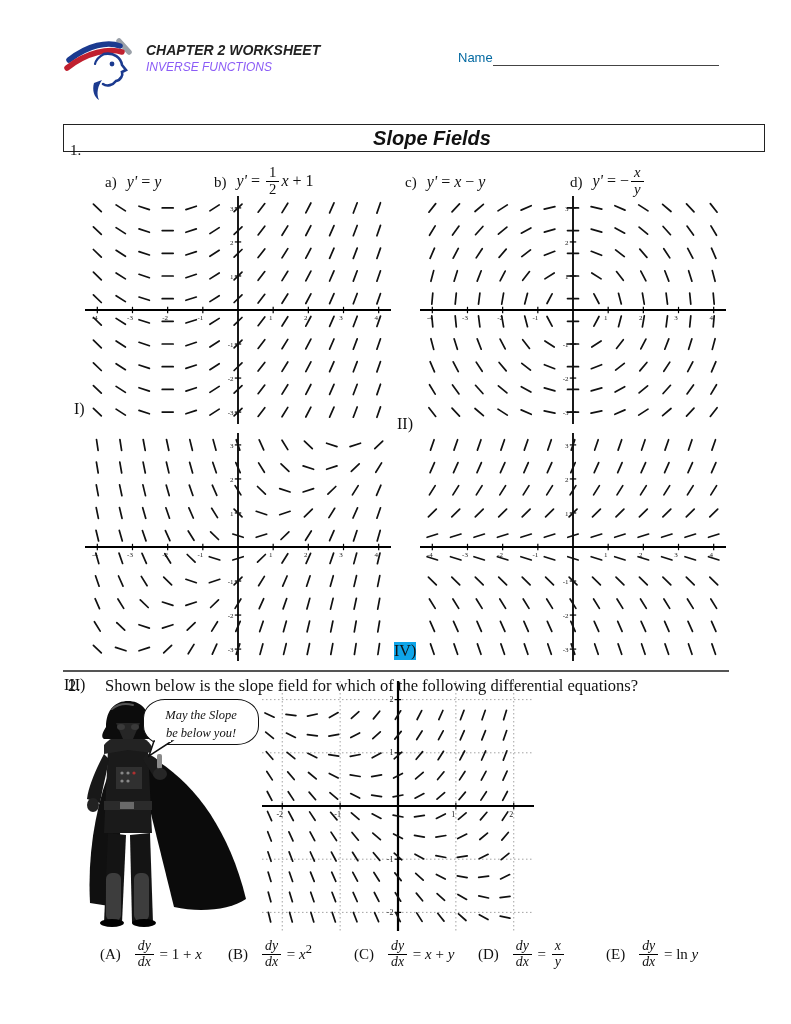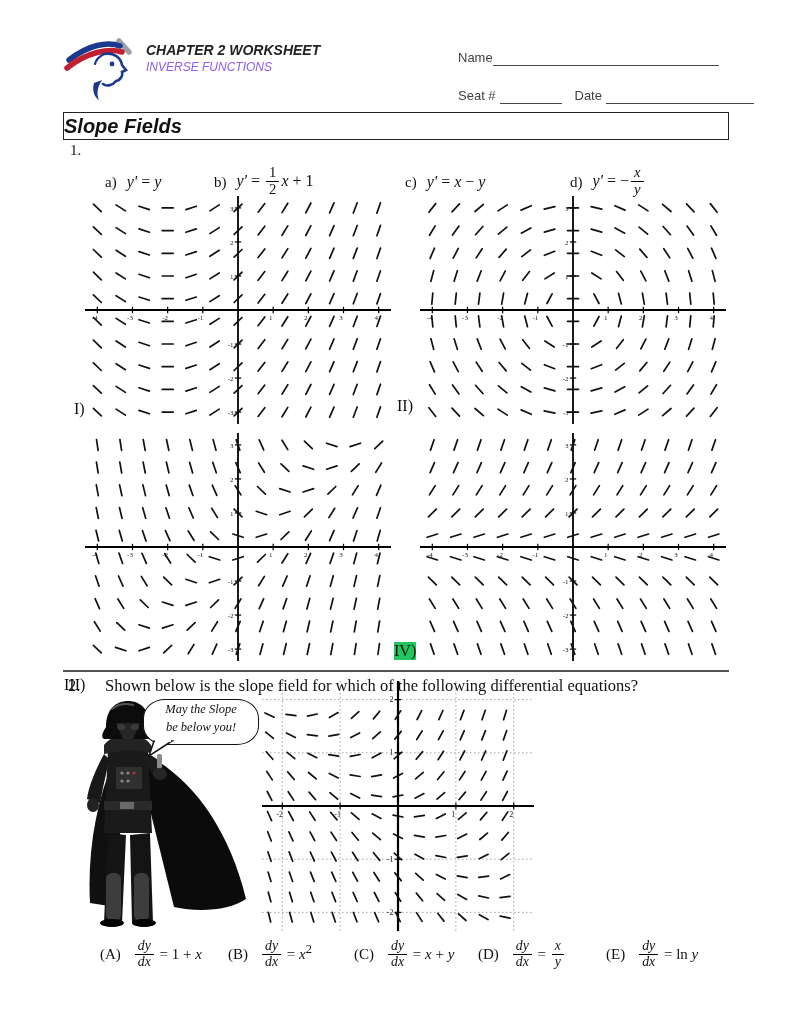--- a/index.html
+++ b/index.html
@@ -7,46 +7,46 @@
         font-family:"Liberation Sans",sans-serif;color:#111;overflow:hidden;}
   .abs{position:absolute;}
   .serif{font-family:"Liberation Serif",serif;}
   .it{font-style:italic;}
 
   
   .course-title{font-size:23px;font-weight:bold;color:#1a1a1a;}
   .sub1{font-size:14px;font-weight:bold;font-style:italic;color:#222;margin-top:2px;}
   .sub2{font-size:12px;font-style:italic;color:#8b5cf6;margin-top:2px;}
   .blankline{display:inline-block;border-bottom:1px solid #444;height:14px;vertical-align:bottom;}
-  .hdr-label{font-size:13px;color:#404040;}
+  .hdr-label{font-size:13px;color:#0369a1;}
 
   
-  .title-box{left:63px;top:112px;width:664px;height:26px;border:1.5px solid #222;
-             line-height:26px;font-size:20px;font-weight:bold;font-style:italic;}
+  .title-box{left:63px;top:124px;width:664px;height:26px;border:1.5px solid #222;
+             text-align:center;line-height:26px;font-size:20px;font-weight:bold;font-style:italic;padding-left:36px;}
 
   .q-number{font-size:15px;}
   .q1-prompt{font-size:15px;font-weight:bold;}
   .q2-prompt{font-size:16.5px;text-align:center;}
 
   
   .math{font-family:"Liberation Serif",serif;font-size:16px;white-space:nowrap;}
   .math .frac{display:inline-block;vertical-align:middle;text-align:center;
               font-size:0.92em;line-height:1.08;margin:0 2px;position:relative;top:-1px;}
   .math .frac .fn{display:block;border-bottom:1px solid #000;padding:0 3px;}
   .math .frac .fd{display:block;padding:0 3px;}
   .eq-label{font-family:"Liberation Serif",serif;font-size:15px;margin-right:10px;font-style:normal;}
 
   .corner-label{font-family:"Liberation Serif",serif;font-size:16px;color:#111;}
 
   .divider{left:63px;top:670px;width:666px;border-top:2px solid #555;height:0;}
 
   
   .bubble{left:143px;top:699px;width:116px;height:46px;border:1.6px solid #111;border-radius:22px/19px;
           background:#fff;text-align:center;font-family:"Liberation Serif",serif;font-style:italic;
-          font-size:12.5px;line-height:1.45;box-sizing:border-box;z-index:3;}
+          font-size:12.5px;line-height:1.45;padding-top:6px;box-sizing:border-box;z-index:3;}
   .bubble-tail{position:absolute;left:4px;bottom:-14px;}
 
   
   .answer{position:absolute;top:0;white-space:nowrap;}
   .answer .math{font-size:15px;margin-top:48px;}
   .answer .eq-label{margin-right:12px;}
 
   svg text.tl{font-family:"Liberation Serif",serif;fill:#222;}
 </style>
 </head>
@@ -64,26 +64,20 @@
     <path d="M42,18 C38,20 34,24 33,28" fill="none" stroke="#1b3a8f" stroke-width="2.2" stroke-linecap="round"></path>
   </svg>
 
   <div class="abs" style="left:146px;top:40px;">
     <div class="sub1">CHAPTER 2 WORKSHEET</div>
     <div class="sub2">INVERSE FUNCTIONS</div>
   </div>
 
   <div class="abs" style="left:458px;top:48px;">
     <span class="hdr-label">Name</span><span class="blankline" style="width:226px;"></span>
-  </div>
-  <div class="abs" style="left:458px;top:86px;">
-    <span class="hdr-label">Seat #</span>
-    <span class="blankline" style="width:62px;"></span>
-    <span class="hdr-label" style="margin-left:8px;">Date</span>
-    <span class="blankline" style="width:148px;"></span>
   </div>
 
   <div class="abs title-box">
     <span>Slope Fields</span>
   </div>
 
   <div class="abs serif q-number" style="left:70px;top:142px;">1.</div>
 
   <div class="abs" style="left:105px;top:160px;height:44px;display:flex;align-items:center;">
     <span class="eq-label">a)</span>
@@ -745,23 +739,23 @@
       <line x1="289.8" y1="144.2" x2="297.7" y2="151.9" stroke="#111" stroke-width="1.7" stroke-linecap="round"></line>
       <line x1="288.5" y1="123.7" x2="298.9" y2="127.0" stroke="#111" stroke-width="1.7" stroke-linecap="round"></line>
       <line x1="288.5" y1="104.3" x2="298.9" y2="101.0" stroke="#111" stroke-width="1.7" stroke-linecap="round"></line>
       <line x1="289.8" y1="83.8" x2="297.7" y2="76.1" stroke="#111" stroke-width="1.7" stroke-linecap="round"></line>
       <line x1="290.8" y1="61.9" x2="296.6" y2="52.6" stroke="#111" stroke-width="1.7" stroke-linecap="round"></line>
       <line x1="291.5" y1="39.6" x2="295.9" y2="29.6" stroke="#111" stroke-width="1.7" stroke-linecap="round"></line>
       <line x1="291.9" y1="17.1" x2="295.5" y2="6.7" stroke="#111" stroke-width="1.7" stroke-linecap="round"></line>
     </svg>
 
   <div class="abs corner-label" style="left:74px;top:400px;background:#fff;">I)</div>
-  <div class="abs corner-label" style="left:397px;top:397px;background:#fff;">II)</div>
+  <div class="abs corner-label" style="left:397px;top:415px;background:#fff;">II)</div>
   <div class="abs corner-label" style="left:64px;top:640px;background:#fff;margin-top:36px;">III)</div>
-  <div class="abs corner-label" style="left:394px;top:642px;background:#22c55e;">IV)</div>
+  <div class="abs corner-label" style="left:394px;top:642px;background:#0ea5e9;">IV)</div>
 
   <div class="abs divider"></div>
 
   <div class="abs serif" style="left:68px;top:676px;font-size:16.5px;">2.</div>
   <div class="abs serif q2-prompt" style="left:105px;top:676px;">Shown below is the slope field for which of the following differential equations?</div>
 
   <svg class="abs" style="left:60px;top:697px;" width="195" height="230" viewBox="0 0 195 230">
     <path d="M75,52 C122,72 166,120 186,202 C170,213 140,216 114,210 Z" fill="#0b0b0b"></path>
     <path d="M58,54 C38,96 27,150 30,206 L62,211 Z" fill="#101010"></path>
     <path d="M48,52 L88,52 L92,136 L44,136 Z" fill="#1a1a1a"></path>

